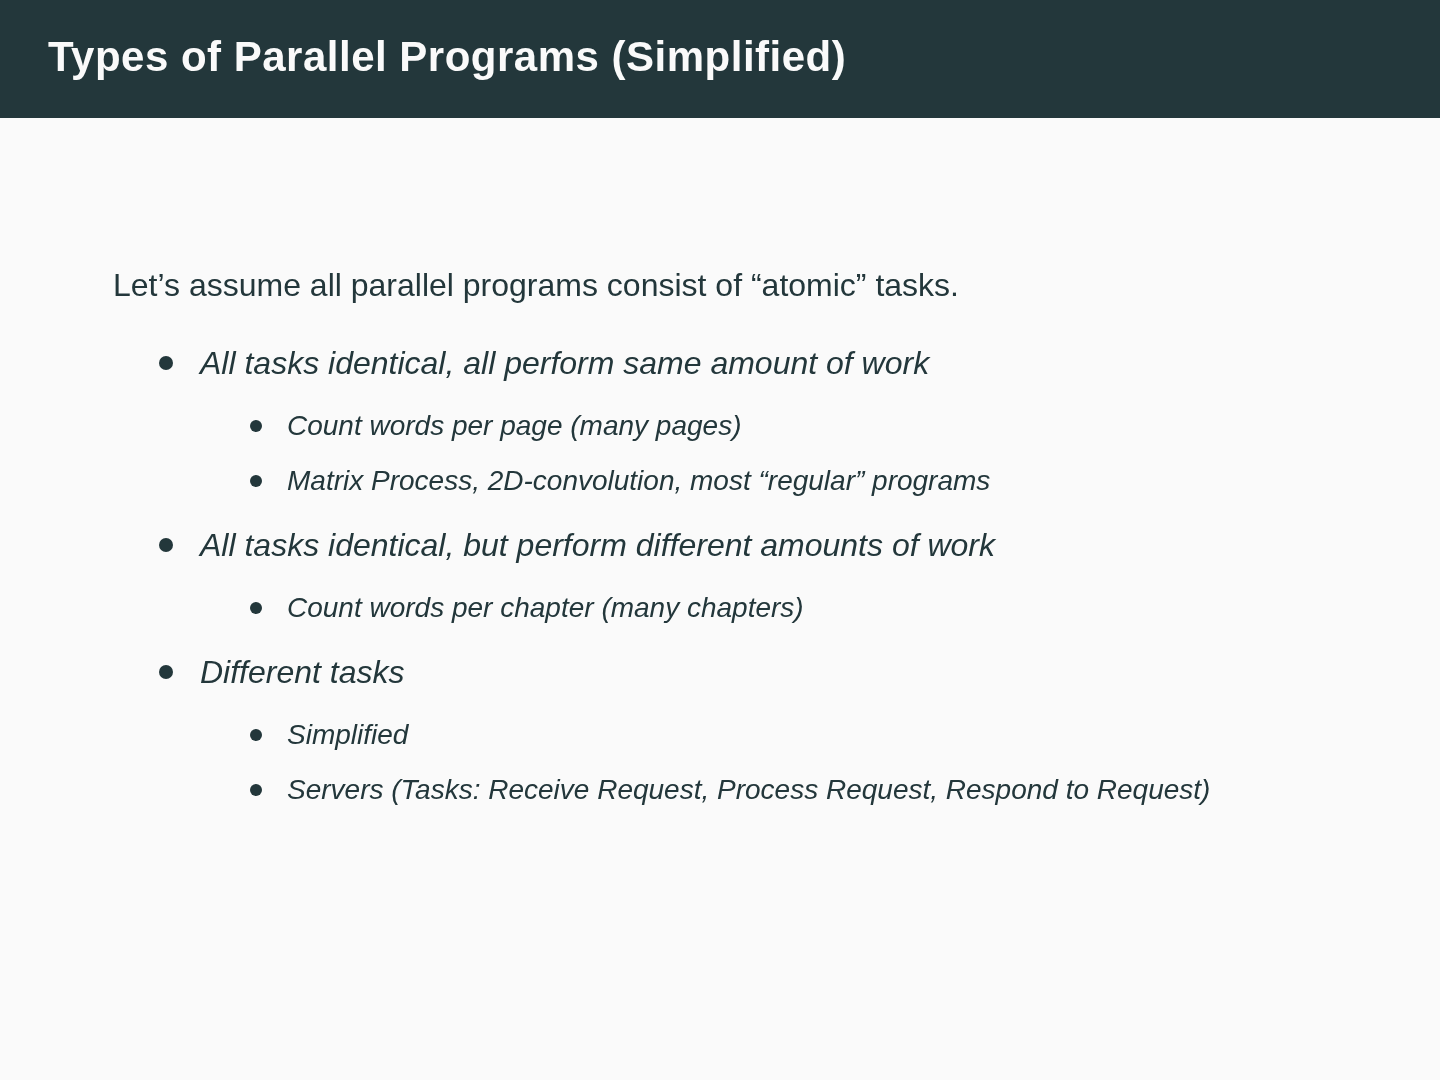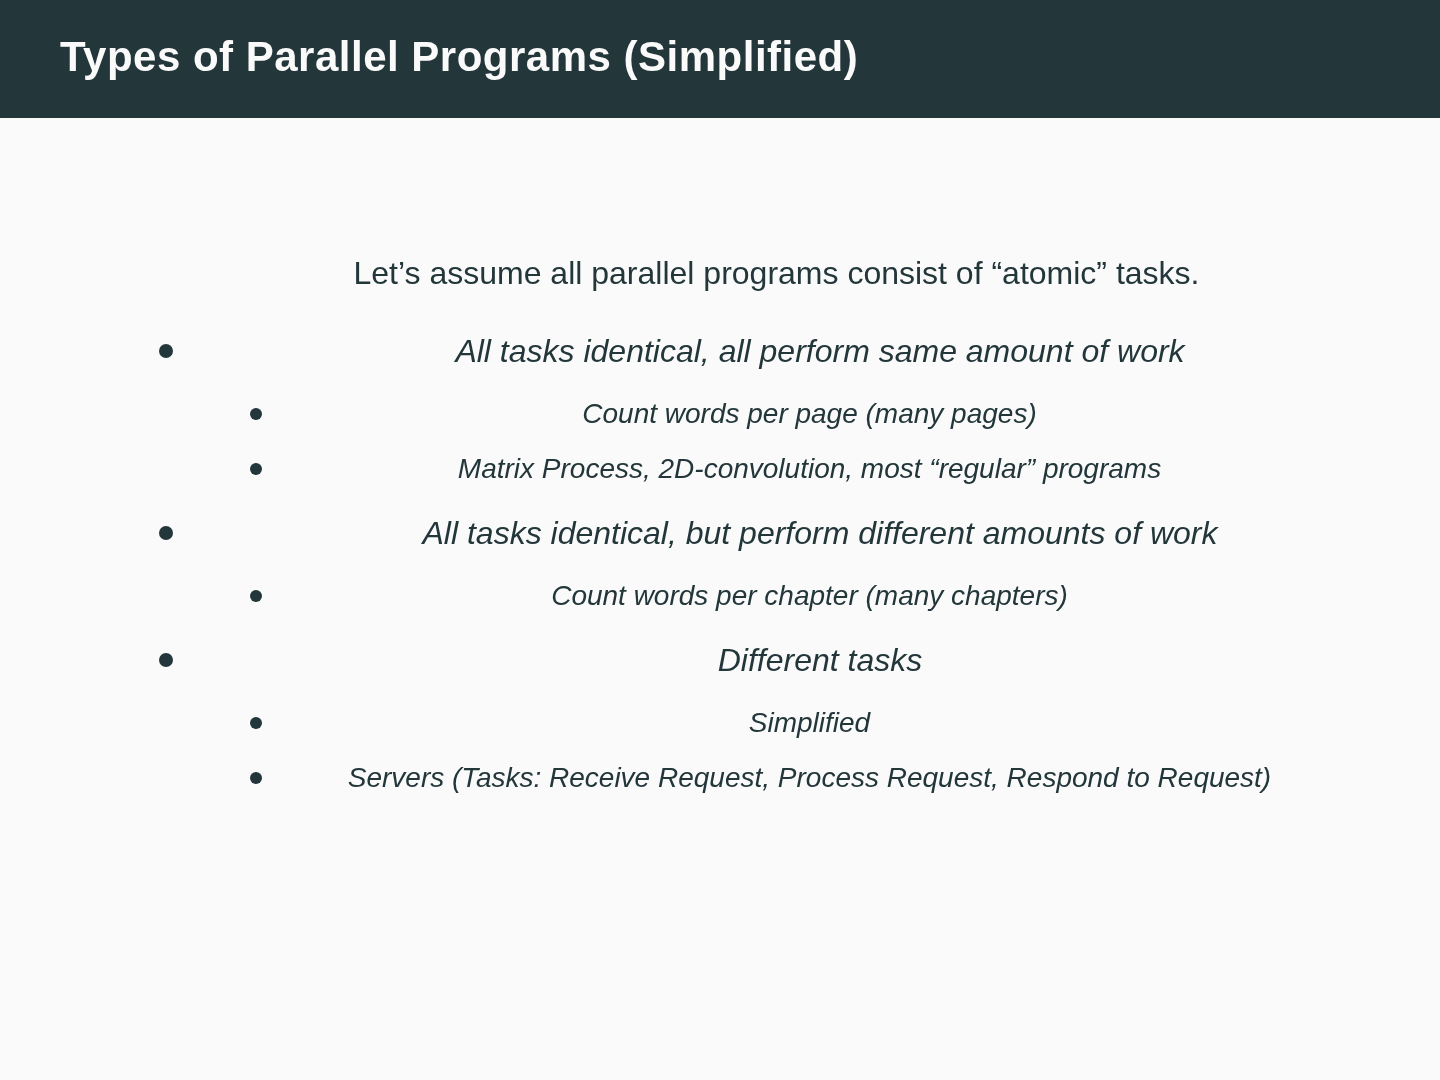--- a/index.html
+++ b/index.html
@@ -22,35 +22,34 @@
     left: 0;
     width: 100%;
     height: 118px;
     background: #23373b;
     display: flex;
     align-items: center;
     box-sizing: border-box;
     padding: 0 48px;
   }
   .titlebar h1 {
-    margin: 12px;
+    margin: 0;
     font-size: 42px;
     font-weight: bold;
     letter-spacing: 0.5px;
     color: #fafafa;
     line-height: 1;
     padding-bottom: 4px;
   }
   .content {
     position: absolute;
-    top: 118px;
+    top: 130px;
     left: 0;
     width: 100%;
     box-sizing: border-box;
-    text-align: center;
   }
   .intro {
     margin: 135px 0 0 113px;
     font-size: 32px;
     line-height: 40px;
     font-weight: normal;
   }
   ul.l1, ul.l2 {
     list-style: none;
     margin: 0;

